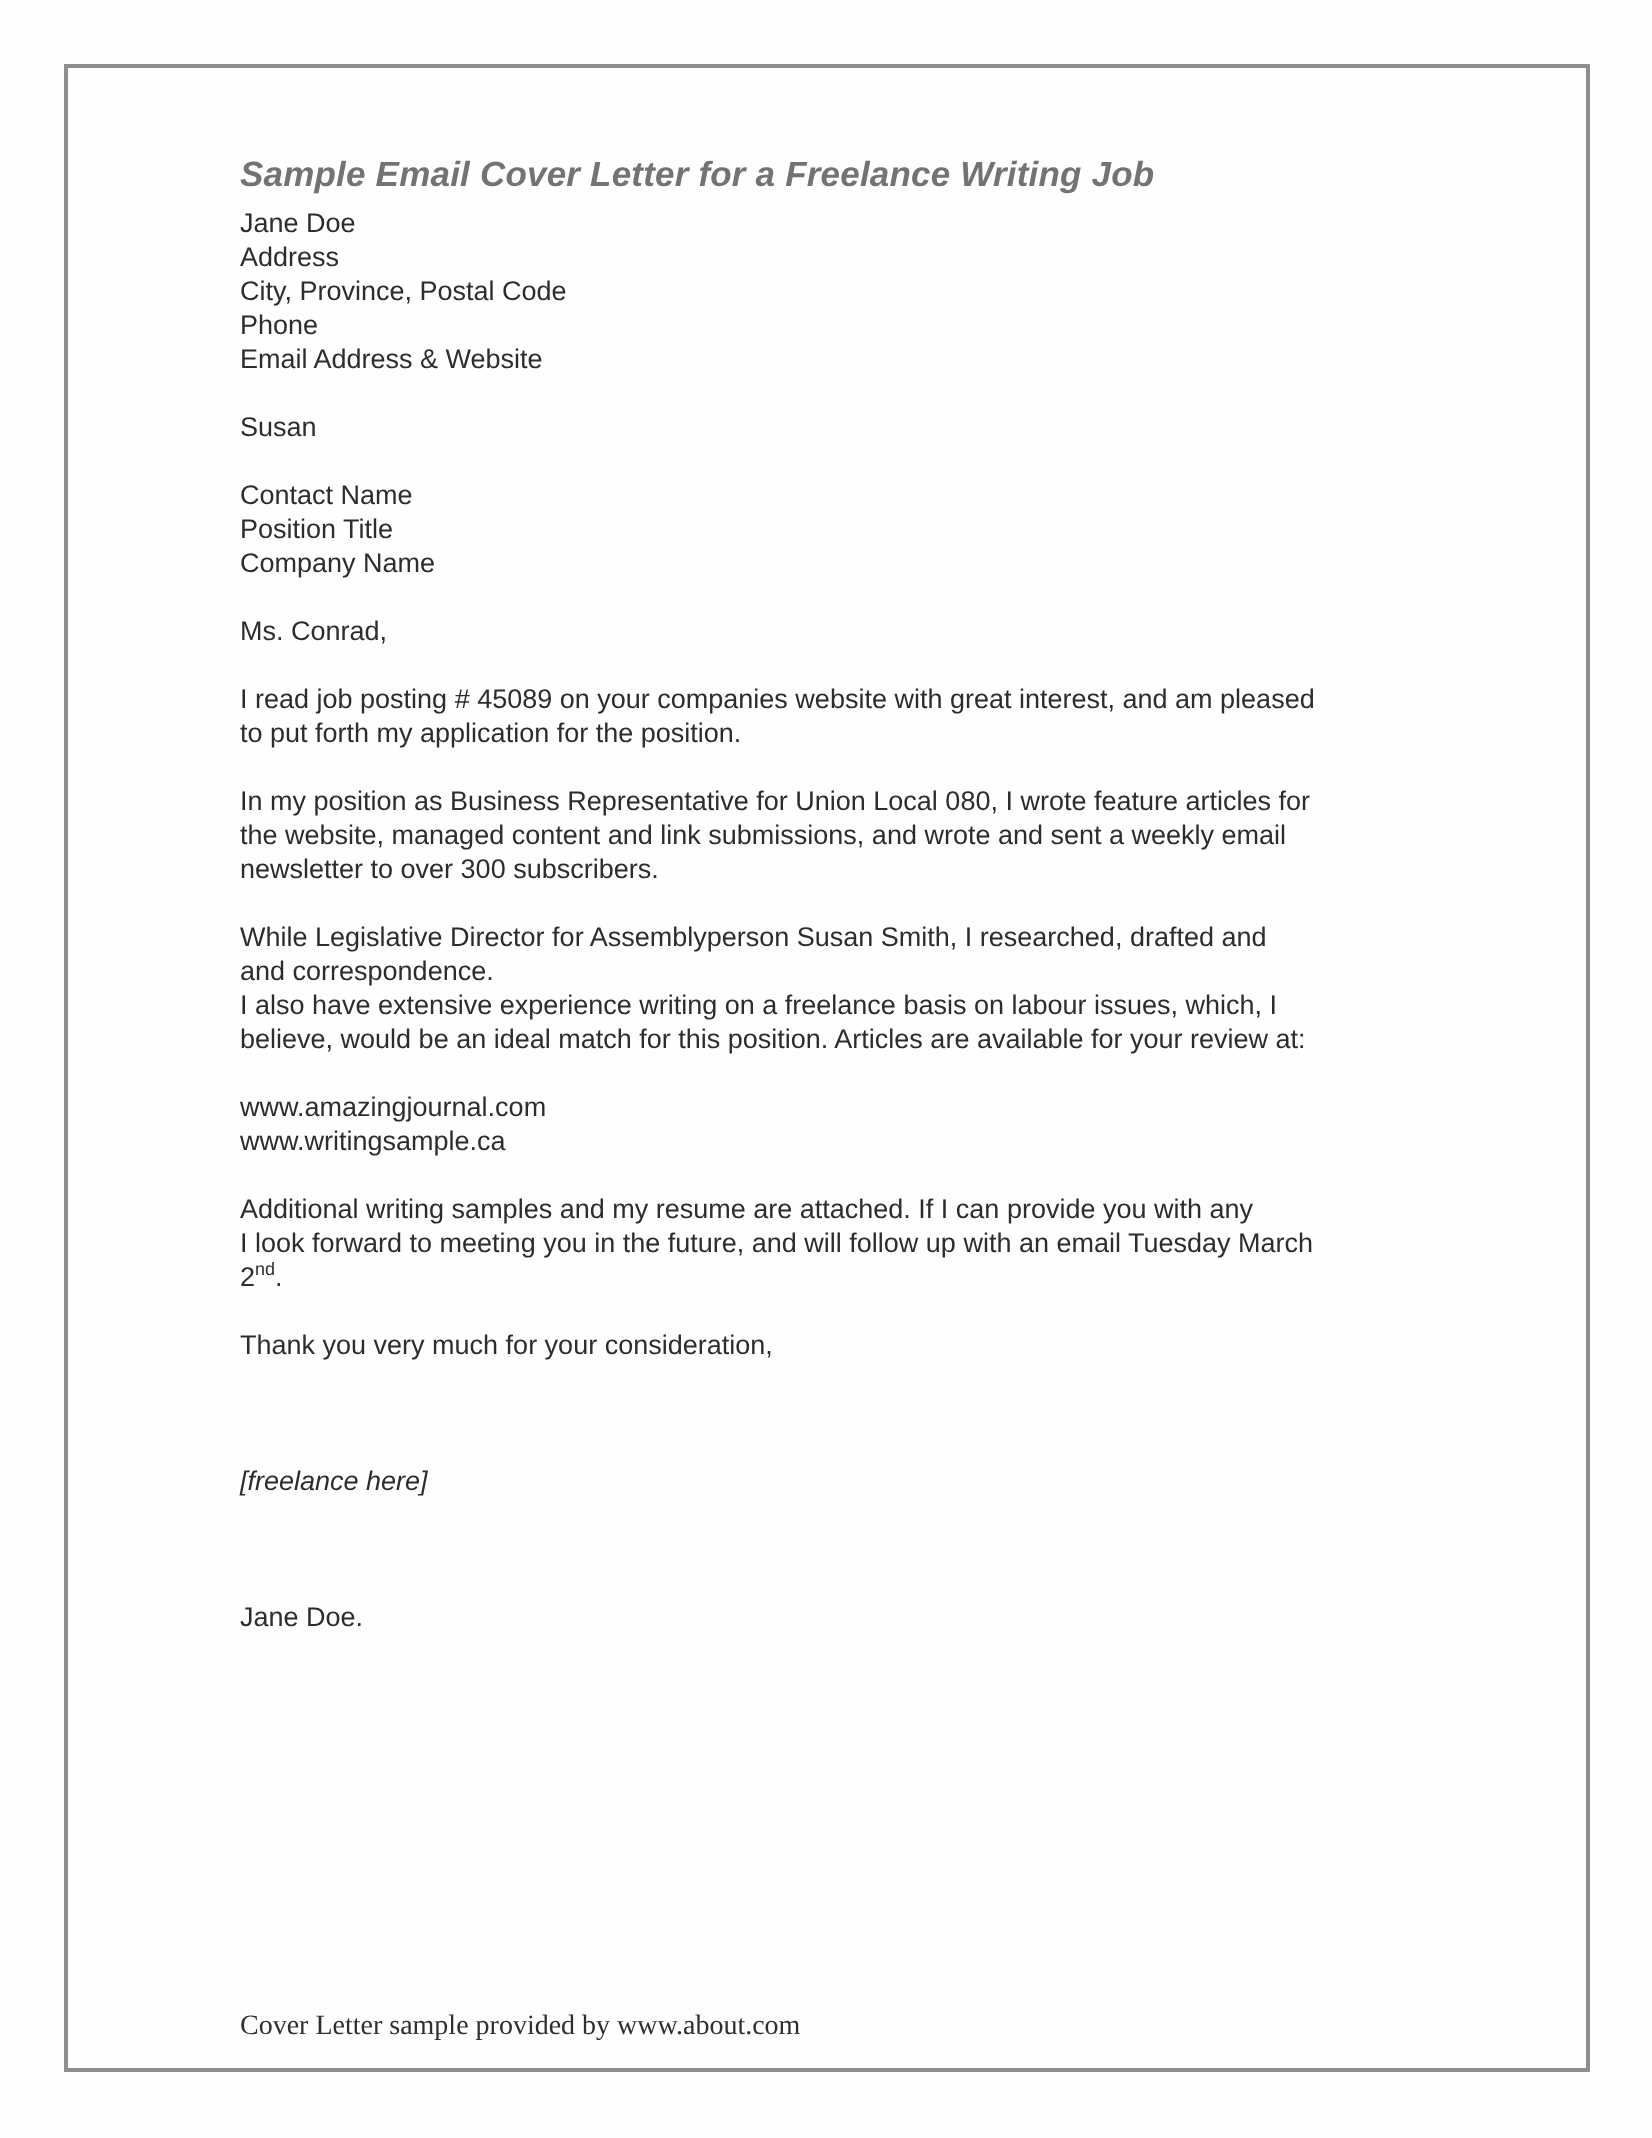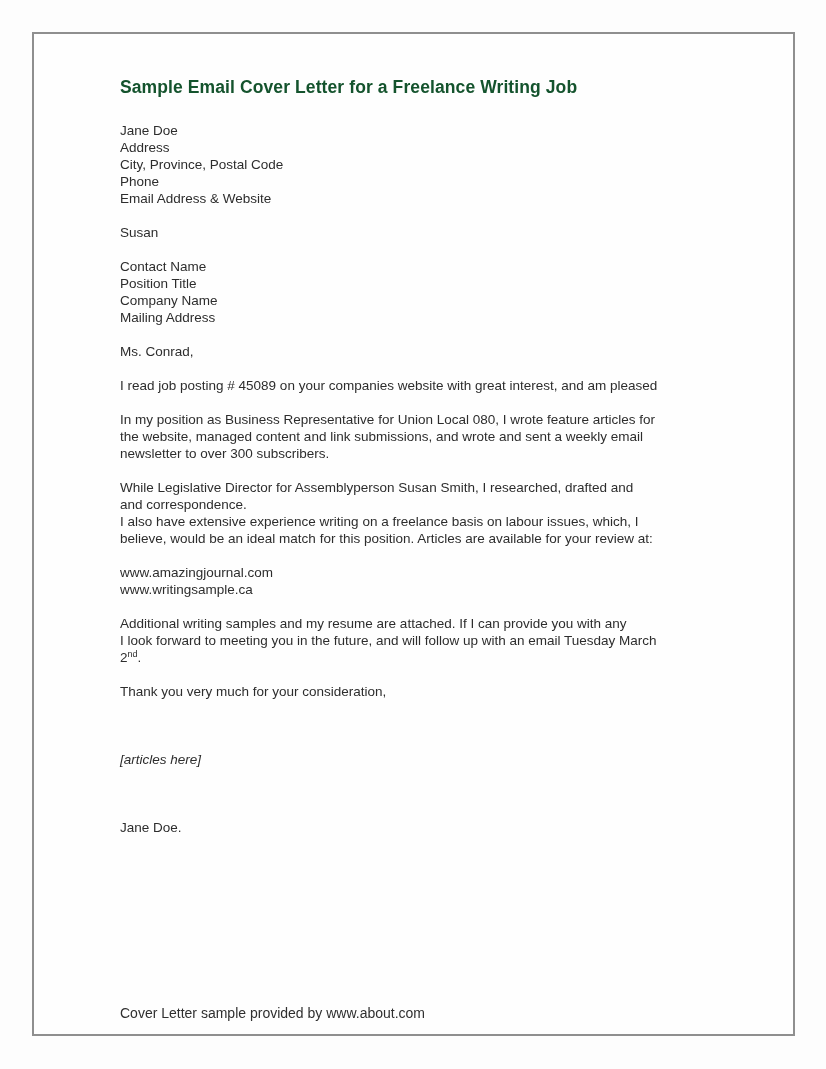--- a/index.html
+++ b/index.html
@@ -24,23 +24,24 @@
     border: 2px solid #8f8f8f;
     background: #fefefe;
   }
   .content {
     padding: 42px 68px 0 86px;
   }
   .doc-title {
     font-size: 17.5px;
     line-height: 22px;
     font-weight: bold;
-    color: #14532d;
-    margin: 0 0 24px 0;
+    color: #737373;
+    margin: 0 0 5px 0;
     letter-spacing: 0.1px;
+    font-style: italic;
   }
   .block {
     margin: 0 0 17px 0;
   }
   .line {
     font-size: 13.5px;
     line-height: 17px;
     white-space: nowrap;
   }
   .line sup {
@@ -51,21 +52,21 @@
   .signature-placeholder {
     font-style: italic;
   }
   .gap-2 {
     margin-bottom: 51px;
   }
   .footer-credit {
     position: absolute;
     left: 86px;
     bottom: 12px;
-    font-family: Liberation Sans, sans-serif;
+    font-family: Liberation Serif, serif;
     font-size: 14px;
     line-height: 17px;
     color: #2f2f2f;
     white-space: nowrap;
   }
 </style>
 </head>
 <body>
 
 <div class="page">
@@ -82,29 +83,29 @@
     </div>
 
     <div class="block">
       <div class="line">Susan</div>
     </div>
 
     <div class="block">
       <div class="line">Contact Name</div>
       <div class="line">Position Title</div>
       <div class="line">Company Name</div>
-      <div class="line">Mailing Address</div>
     </div>
 
     <div class="block">
       <div class="line">Ms. Conrad,</div>
     </div>
 
     <div class="block">
       <div class="line">I read job posting # 45089 on your companies website with great interest, and am pleased</div>
+      <div class="line">to put forth my application for the position.</div>
     </div>
 
     <div class="block">
       <div class="line">In my position as Business Representative for Union Local 080, I wrote feature articles for</div>
       <div class="line">the website, managed content and link submissions, and wrote and sent a weekly email</div>
       <div class="line">newsletter to over 300 subscribers.</div>
     </div>
 
     <div class="block">
       <div class="line">While Legislative Director for Assemblyperson Susan Smith, I researched, drafted and</div>
@@ -122,21 +123,21 @@
       <div class="line">Additional writing samples and my resume are attached. If I can provide you with any</div>
       <div class="line">I look forward to meeting you in the future, and will follow up with an email Tuesday March</div>
       <div class="line"><span>2</span><sup>nd</sup><span>.</span></div>
     </div>
 
     <div class="block gap-2">
       <div class="line">Thank you very much for your consideration,</div>
     </div>
 
     <div class="block gap-2">
-      <div class="line signature-placeholder">[articles here]</div>
+      <div class="line signature-placeholder">[freelance here]</div>
     </div>
 
     <div class="block">
       <div class="line">Jane Doe.</div>
     </div>
 
   </div>
 
   <div class="footer-credit">Cover Letter sample provided by www.about.com</div>
 </div>

